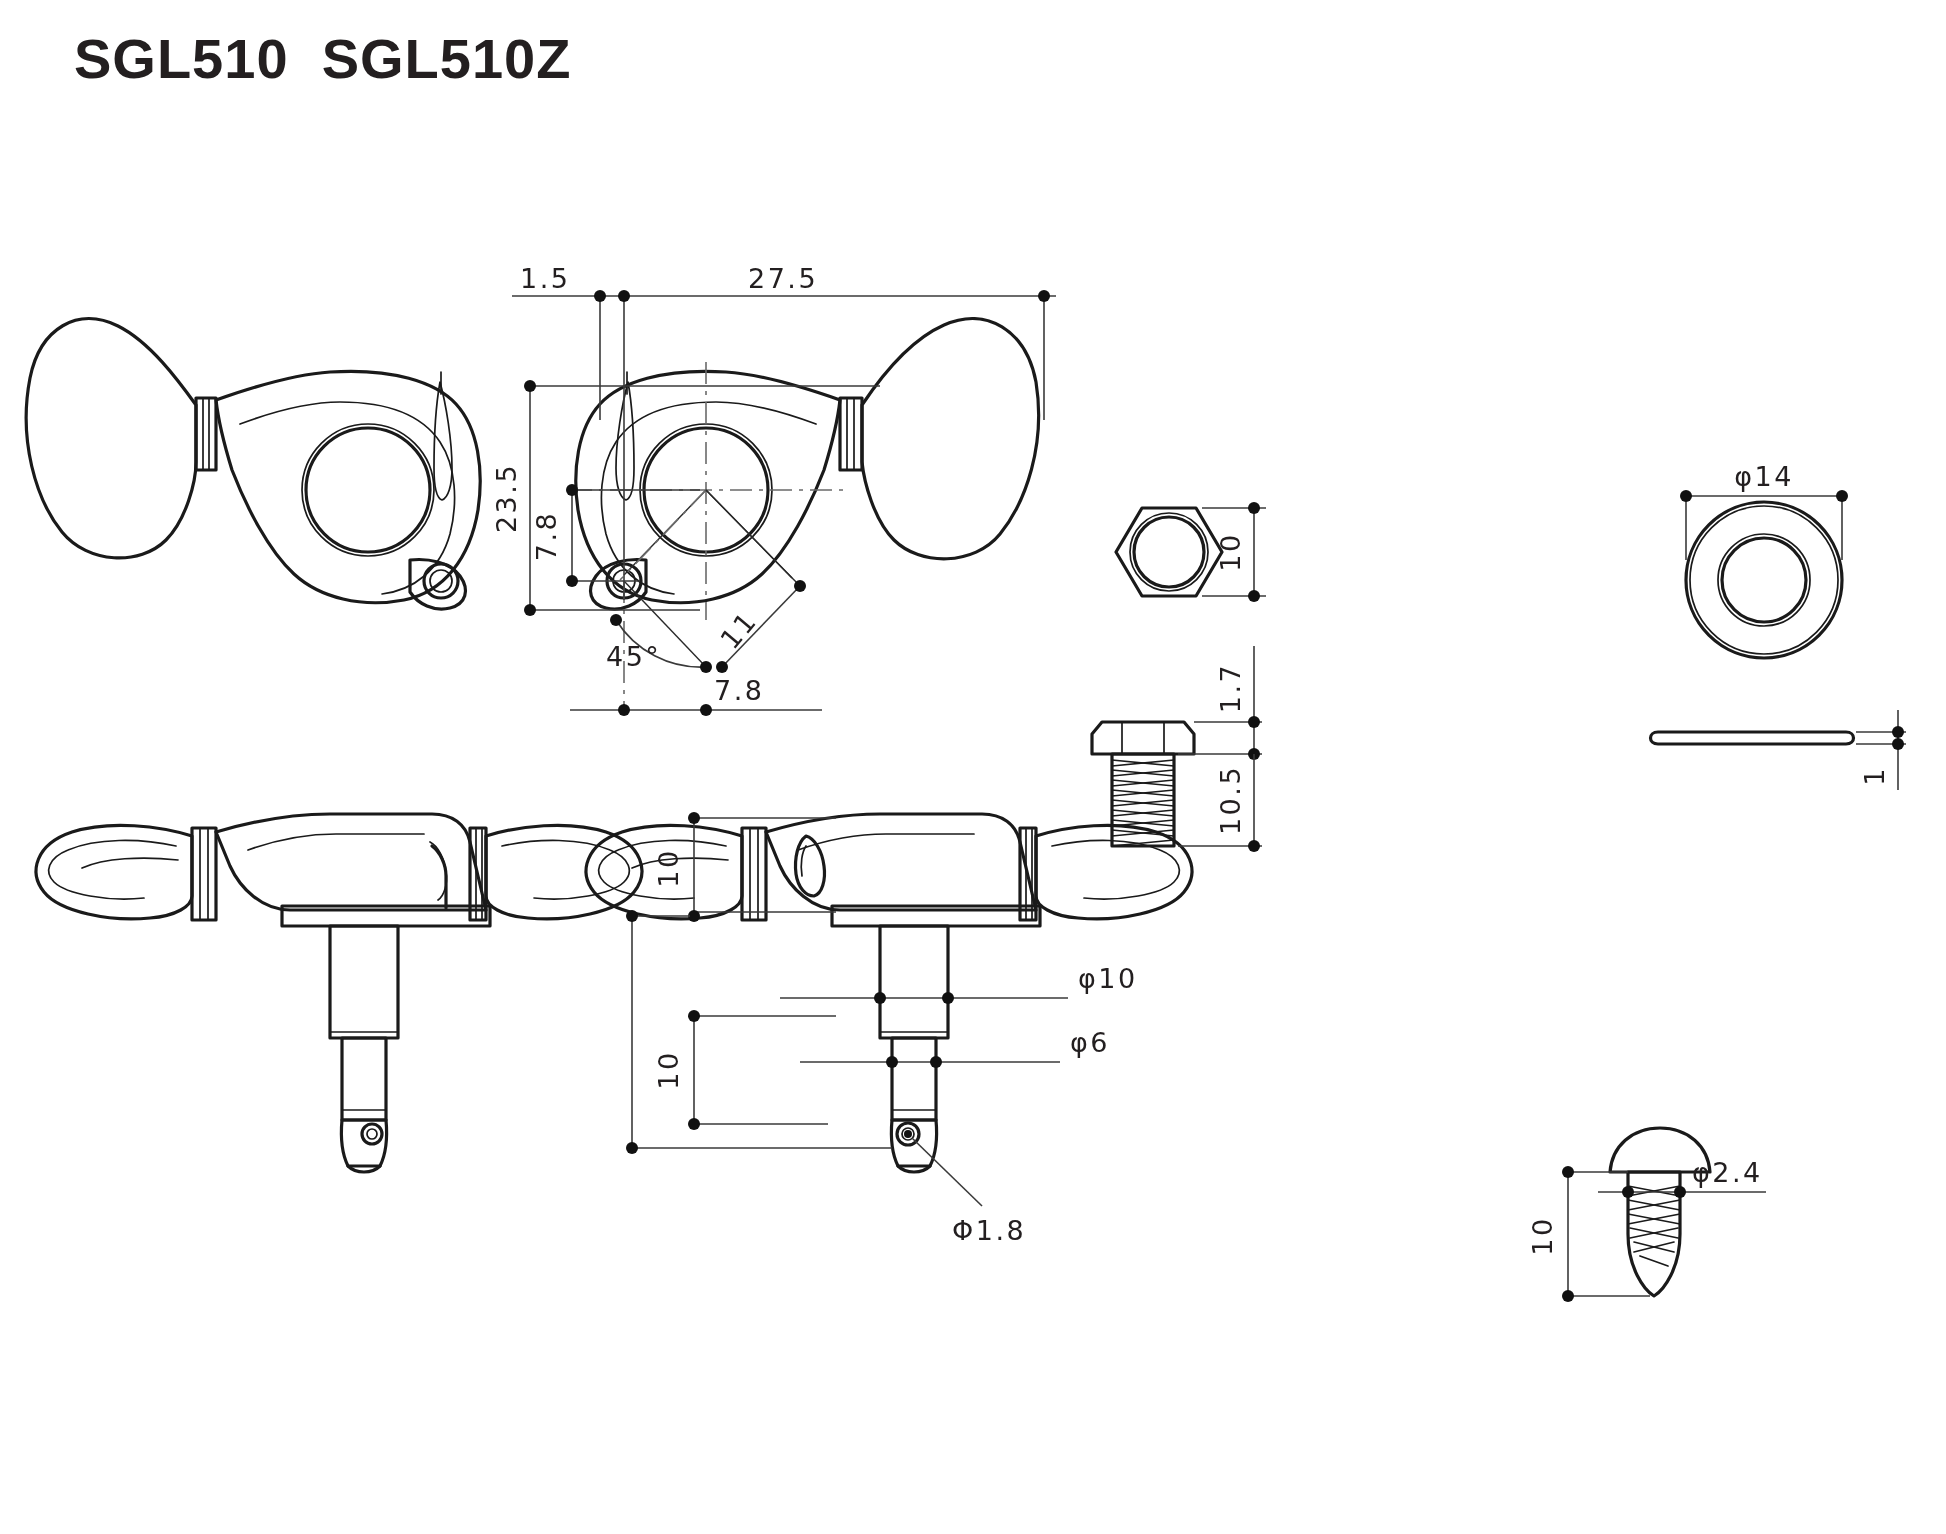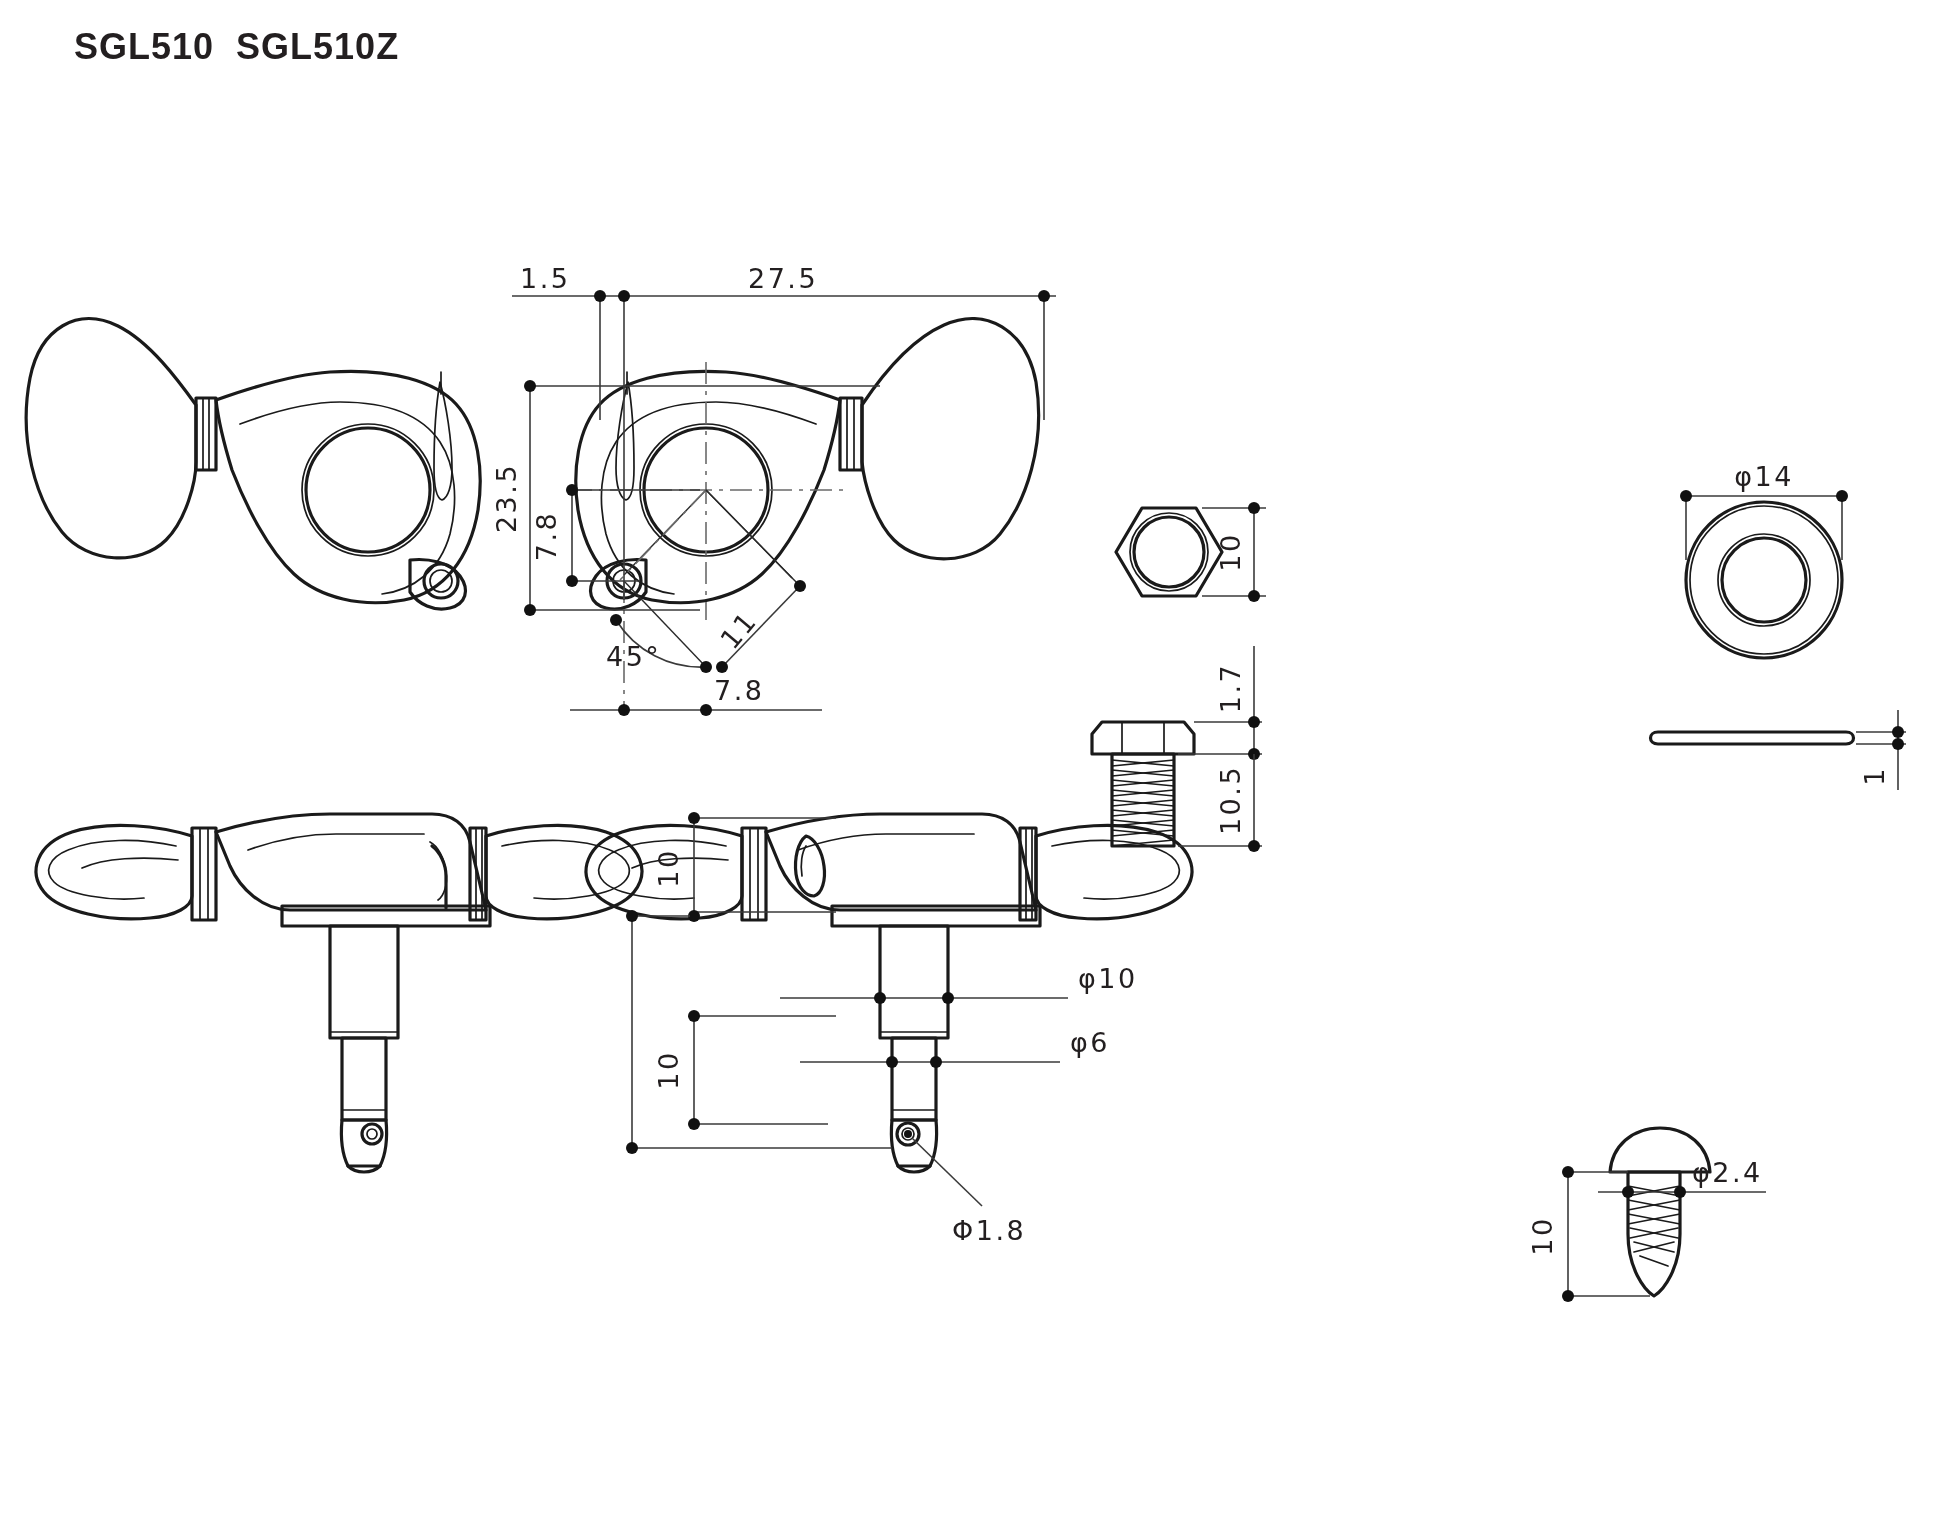--- a/index.html
+++ b/index.html
@@ -1,20 +1,20 @@
 <!DOCTYPE html>
 <html><head>
 <meta charset="utf-8">
 <style>
   html,body{margin:0;padding:0;background:#ffffff;}
   body{width:1946px;height:1534px;position:relative;overflow:hidden;
        font-family:"DejaVu Sans","Liberation Sans",sans-serif;color:#231f20;}
   #root{position:absolute;left:0;top:0;width:1946px;height:1534px;}
   .title{position:absolute;left:74px;top:26px;font-family:"Liberation Sans",sans-serif;
-         font-weight:bold;font-size:36px;letter-spacing:1px;color:#231f20;white-space:pre;}
+         font-weight:bold;font-size:56px;letter-spacing:1px;color:#231f20;white-space:pre;}
   svg{position:absolute;left:0;top:0;}
   .dimtxt{font-family:"DejaVu Sans","Liberation Sans",sans-serif;font-size:27px;fill:#231f20;letter-spacing:2.5px;}
 </style>
 </head>
 <body>
 
 <div id="root">
 
   <div class="title">SGL510  SGL510Z</div>
 

